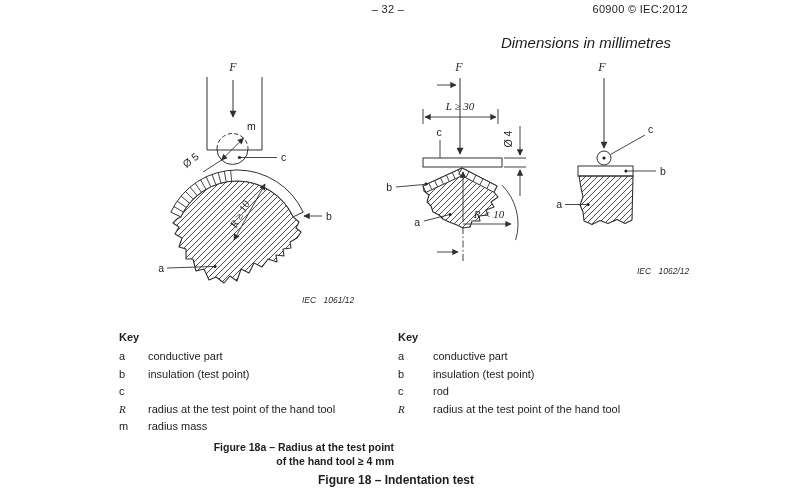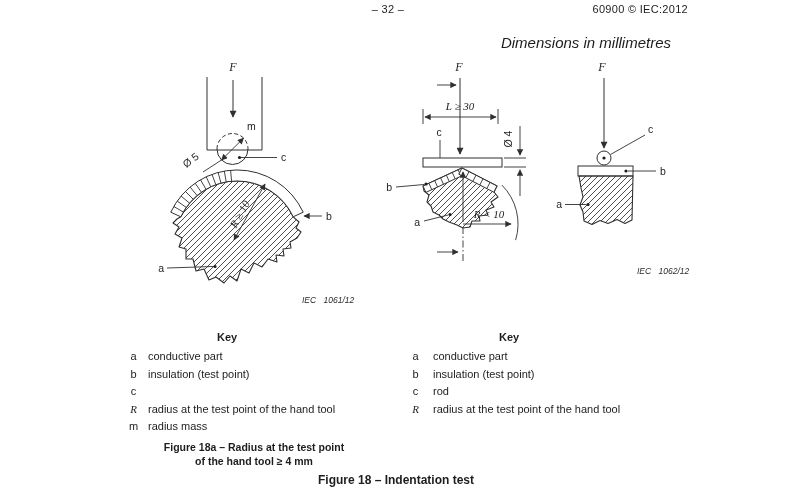--- a/index.html
+++ b/index.html
@@ -10,21 +10,21 @@
   .doc-ref{right:112px;font-weight:normal;}
   .dim-note{position:absolute;top:34px;right:129px;font-size:15px;font-style:italic;}
   svg.diagram{position:absolute;left:0;top:0;}
   svg .ln{stroke:#303030;stroke-width:1;fill:none;}
   svg .thin{stroke:#303030;stroke-width:0.9;fill:none;}
   svg .lbl{font-family:"Liberation Sans",sans-serif;font-size:10.5px;fill:#1d1d1d;}
   svg .ser{font-family:"Liberation Serif",serif;font-style:italic;font-size:12px;fill:#1d1d1d;}
   svg .dim{font-family:"Liberation Serif",serif;font-style:italic;font-size:11px;fill:#1d1d1d;}
   svg .credit{font-family:"Liberation Sans",sans-serif;font-style:italic;font-size:8.5px;
               fill:#2a2a2a;word-spacing:5px;}
-  .key{position:absolute;font-size:11px;text-align:center;}
+  .key{position:absolute;font-size:11px;}
   .key-title{font-weight:bold;margin-bottom:5px;}
   .krow{display:flex;line-height:17.6px;}
   .ksym{flex:0 0 29px;}
   .key-b .ksym{flex:0 0 35px;}
   .ksym.it{font-family:"Liberation Serif",serif;font-style:italic;}
   .cap{position:absolute;top:441px;font-weight:bold;font-size:10.5px;line-height:13.5px;text-align:center;}
   .fig-cap{position:absolute;top:473px;left:0;width:792px;text-align:center;font-weight:bold;font-size:12px;}
 </style>
 </head>
 <body>
@@ -194,21 +194,21 @@
     <div class="krow">
       <span class="ksym">c</span>
       <span>rod</span>
     </div>
     <div class="krow">
       <span class="ksym it">R</span>
       <span>radius at the test point of the hand tool</span>
     </div>
   </div>
 
-  <div class="cap" style="left:114px;width:280px;">
+  <div class="cap" style="left:114px;width:280px;text-align:right;">
     <div>Figure 18a – Radius at the test point</div>
     <div>of the hand tool ≥ 4 mm</div>
   </div>
   <div class="cap" style="left:337px;width:280px;">
   </div>
   <div class="fig-cap">Figure 18 – Indentation test</div>
 
 </div>
 
 </body></html>

